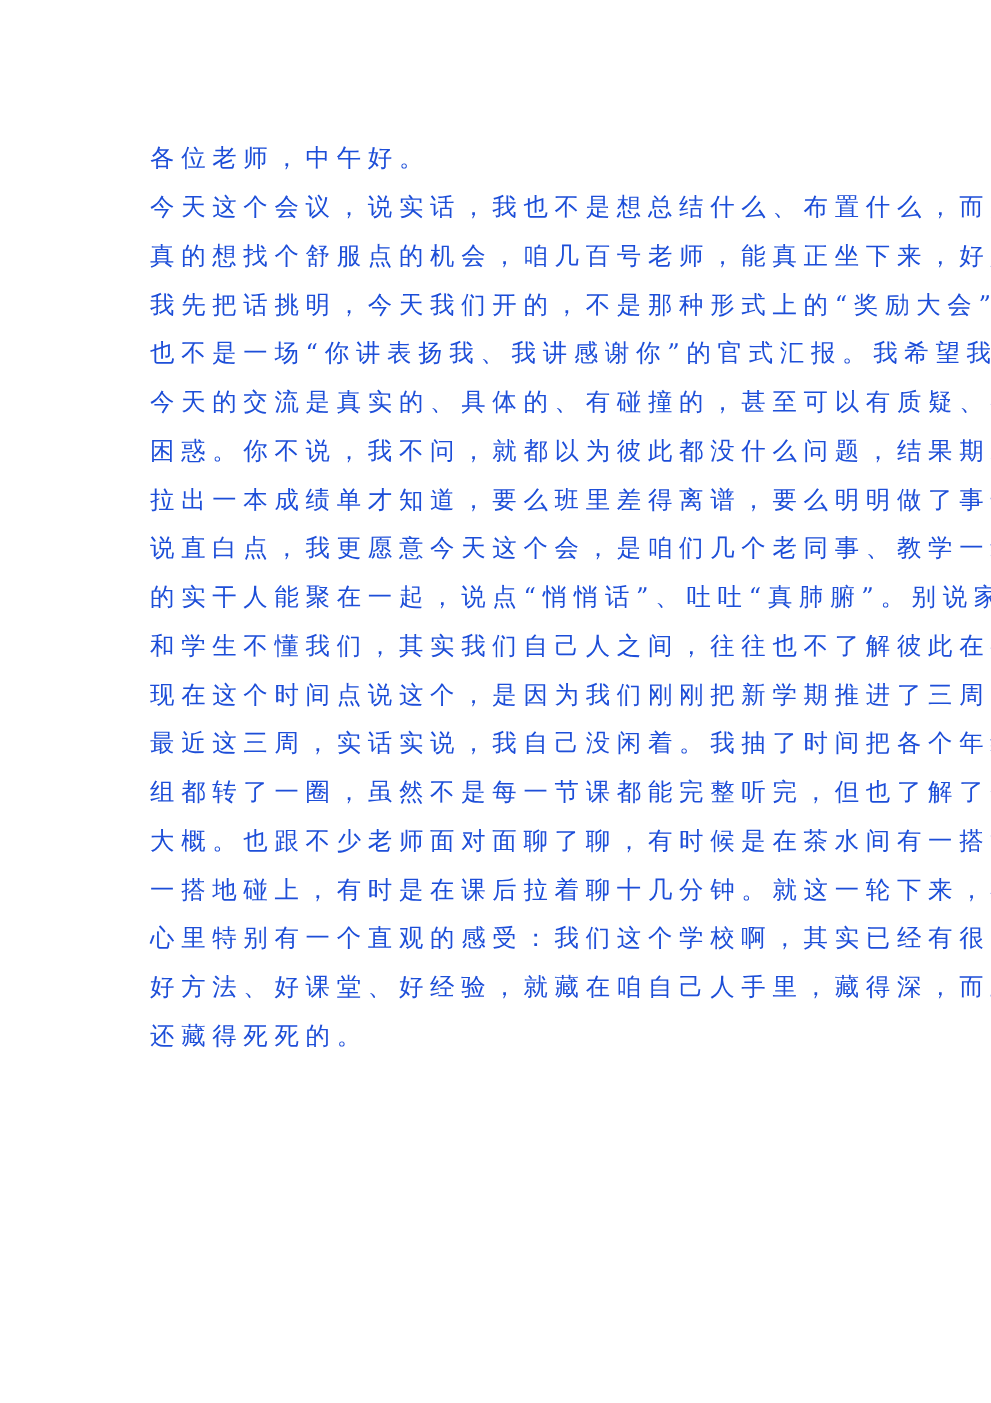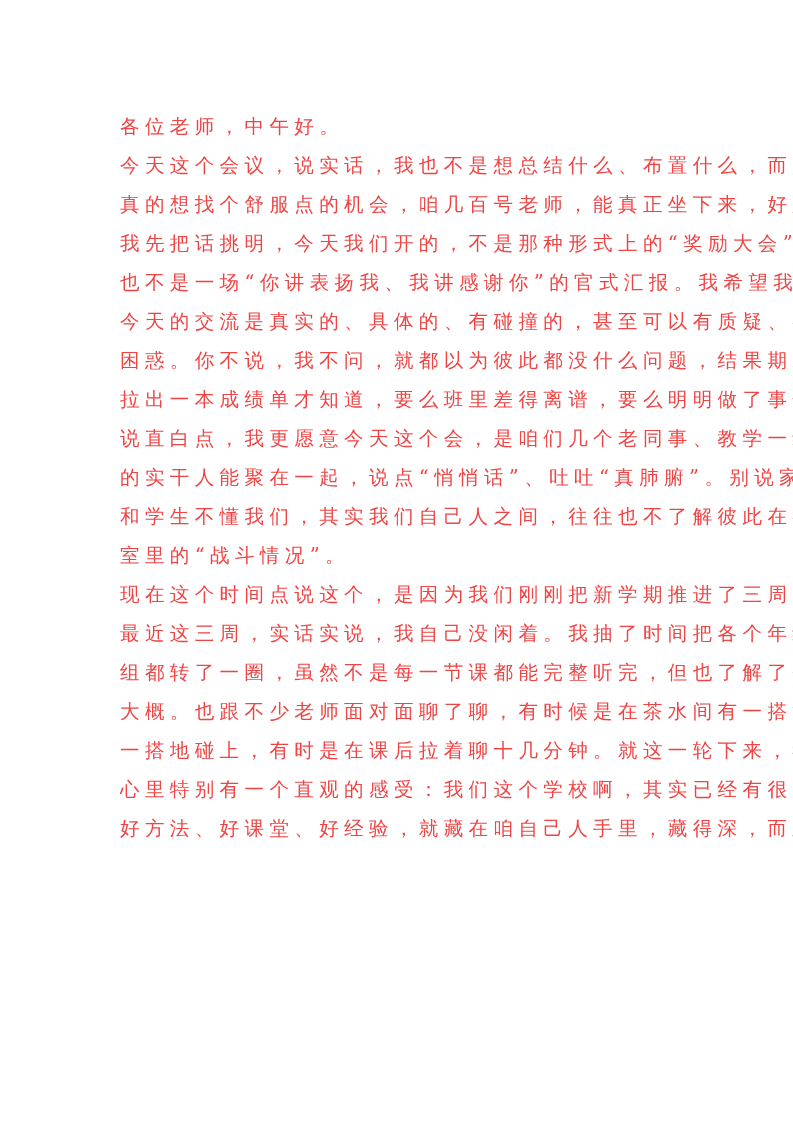--- a/index.html
+++ b/index.html
@@ -25,21 +25,21 @@
       position: absolute;
       left: 120px;
       top: 107px;
       width: 555px;
     }
     .line {
       height: 39px;
       line-height: 39px;
       font-family: "DejaVu Serif", "Liberation Serif", serif;
       font-size: 19.5px;
-      color: #ef4444;
+      color: #1d4ed8;
       white-space: nowrap;
       letter-spacing: 5.4px;
     }
   </style>
 </head>
 <body>
 
 <div class="page">
   <div class="content">
 
@@ -57,27 +57,27 @@
       <div class="line">也不是一场“你讲表扬我、我讲感谢你”的官式汇报。我希望我们</div>
       <div class="line">今天的交流是真实的、具体的、有碰撞的，甚至可以有质疑、有</div>
       <div class="line">困惑。你不说，我不问，就都以为彼此都没什么问题，结果期末</div>
       <div class="line">拉出一本成绩单才知道，要么班里差得离谱，要么明明做了事却</div>
     </div>
 
     <div>
       <div class="line">说直白点，我更愿意今天这个会，是咱们几个老同事、教学一线</div>
       <div class="line">的实干人能聚在一起，说点“悄悄话”、吐吐“真肺腑”。别说家长</div>
       <div class="line">和学生不懂我们，其实我们自己人之间，往往也不了解彼此在教</div>
-      <div class="line">室里的“战斗情况”。</div>
     </div>
 
     <div>
       <div class="line">现在这个时间点说这个，是因为我们刚刚把新学期推进了三周。</div>
       <div class="line">最近这三周，实话实说，我自己没闲着。我抽了时间把各个年级</div>
       <div class="line">组都转了一圈，虽然不是每一节课都能完整听完，但也了解了个</div>
       <div class="line">大概。也跟不少老师面对面聊了聊，有时候是在茶水间有一搭没</div>
       <div class="line">一搭地碰上，有时是在课后拉着聊十几分钟。就这一轮下来，我</div>
       <div class="line">心里特别有一个直观的感受：我们这个学校啊，其实已经有很多</div>
       <div class="line">好方法、好课堂、好经验，就藏在咱自己人手里，藏得深，而且</div>
+      <div class="line">还藏得死死的。</div>
     </div>
 
   </div>
 </div>
 
 </body></html>

